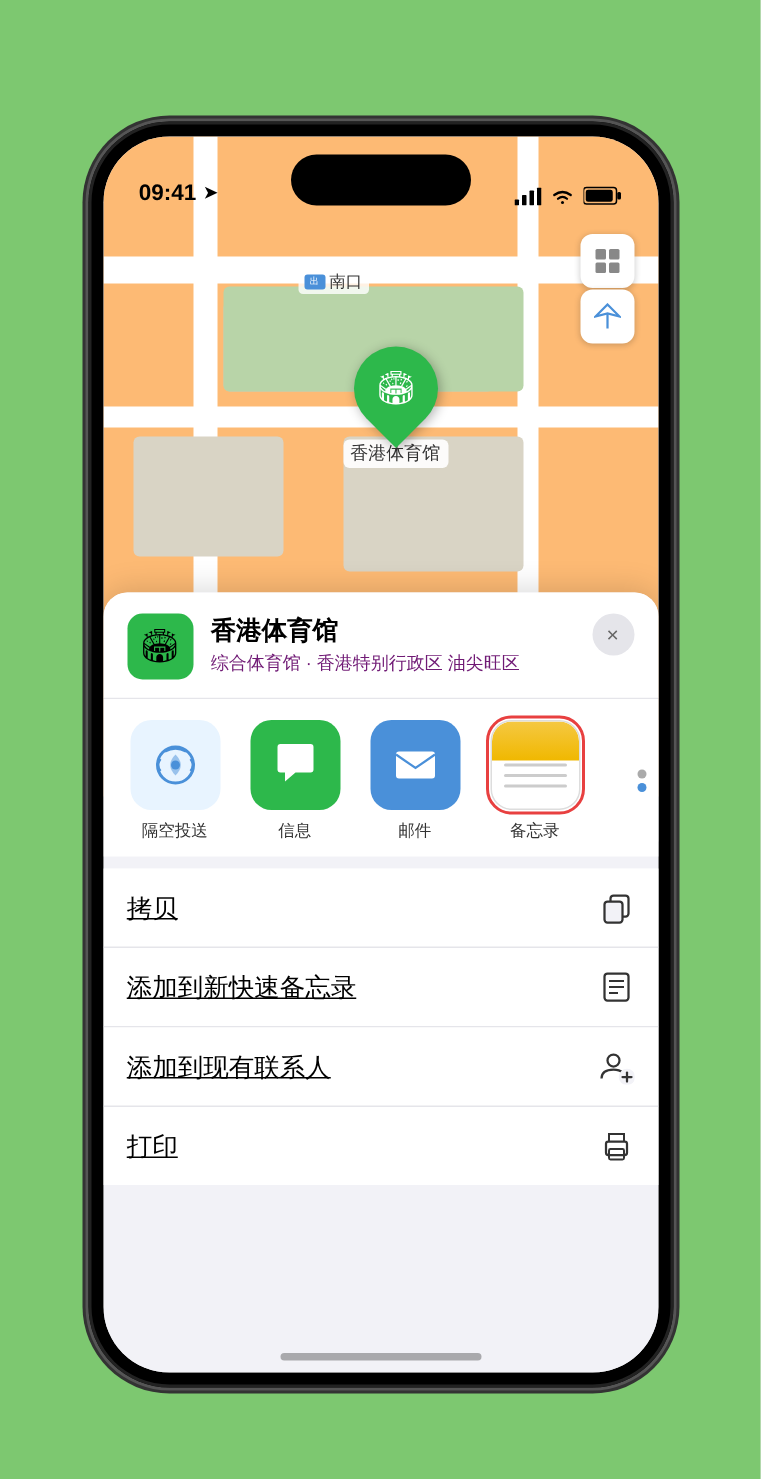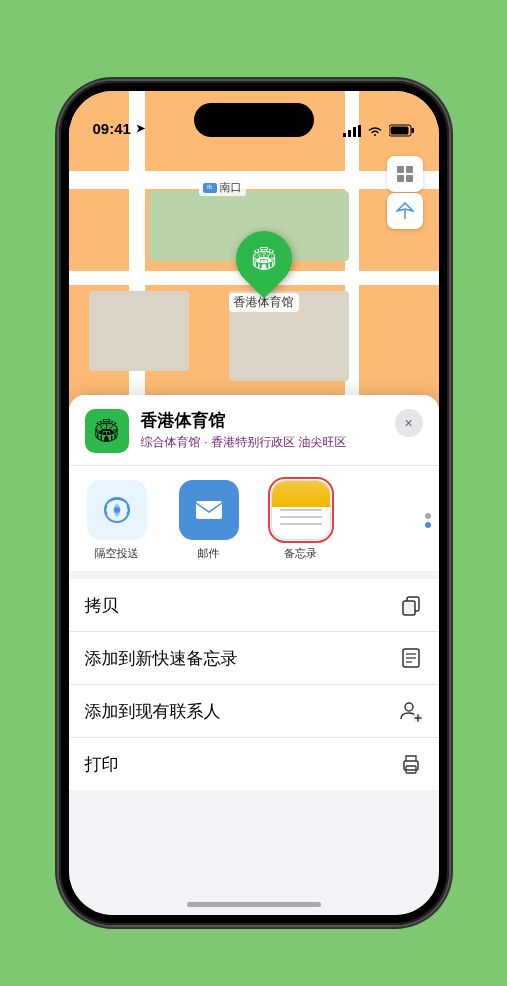--- a/index.html
+++ b/index.html
@@ -236,21 +236,21 @@
       font-size: 14px;
       color: #666;
       cursor: pointer;
       flex-shrink: 0;
     }
     
     .share-row {
       background: #fff;
       padding: 14px 16px 10px;
       display: flex;
-      gap: 28px;
+      gap: 16px;
       overflow: hidden;
       position: relative;
     }
     .share-item {
       display: flex;
       flex-direction: column;
       align-items: center;
       gap: 6px;
       min-width: 64px;
     }
@@ -312,20 +312,21 @@
       padding-right: 8px;
       gap: 3px;
     }
     
     .action-list {
       margin-top: 8px;
       background: #fff;
       border-radius: 12px;
       margin-left: 0; margin-right: 0;
       overflow: hidden;
+      text-decoration: underline;
     }
     .action-item {
       display: flex;
       align-items: center;
       justify-content: space-between;
       padding: 14px 16px;
       border-bottom: 0.5px solid #e5e5ea;
       background: #fff;
     }
     .action-item:last-child { border-bottom: none; }
@@ -448,20 +449,28 @@
               <path d="M17 10 Q24 17 17 24 Q10 17 17 10Z" fill="#4a90d9" opacity="0.5"></path>
               <circle cx="17" cy="17" r="3" fill="#4a90d9"></circle>
               <path d="M10 8 Q17 4 24 8" stroke="#4a90d9" stroke-width="1.5" fill="none"></path>
               <path d="M7 13 Q4 17 7 21" stroke="#4a90d9" stroke-width="1.5" fill="none"></path>
               <path d="M27 13 Q30 17 27 21" stroke="#4a90d9" stroke-width="1.5" fill="none"></path>
             </svg>
           </div>
           <span class="share-label">隔空投送</span>
         </div>
 
+        <div class="share-item">
+          <div class="share-icon-wrap share-icon-messages">
+            <svg width="34" height="34">
+              <path d="M5 5 Q5 3 7 3 L27 3 Q29 3 29 5 L29 20 Q29 22 27 22 L17 22 L10 28 L10 22 L7 22 Q5 22 5 20 Z" fill="#fff"></path>
+            </svg>
+          </div>
+          <span class="share-label">信息</span>
+        </div>
 
         <div class="share-item">
           <div class="share-icon-wrap share-icon-mail">
             <svg width="34" height="34">
               <rect x="4" y="8" width="26" height="18" rx="2" fill="#fff"></rect>
               <path d="M4 10 L17 19 L30 10" stroke="#4a90d9" stroke-width="1.5" fill="none"></path>
             </svg>
           </div>
           <span class="share-label">邮件</span>
         </div>

